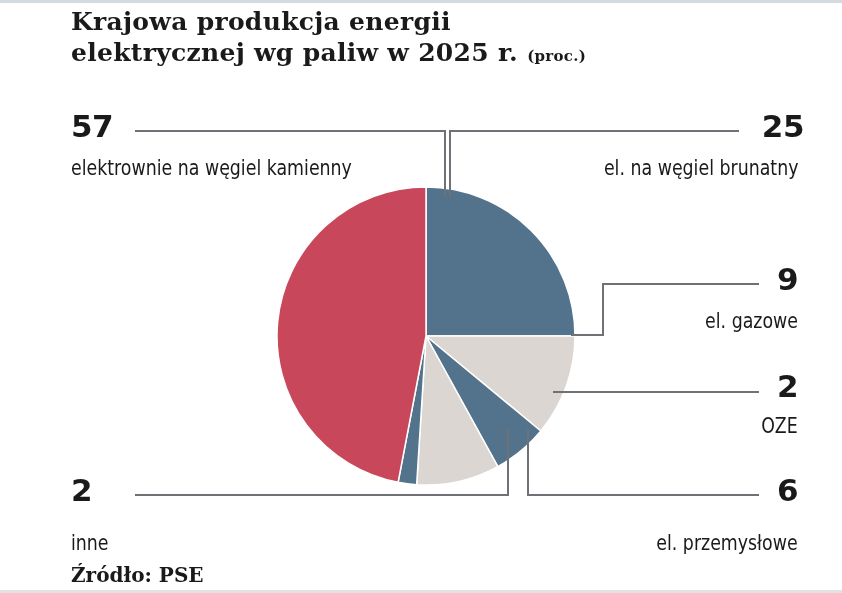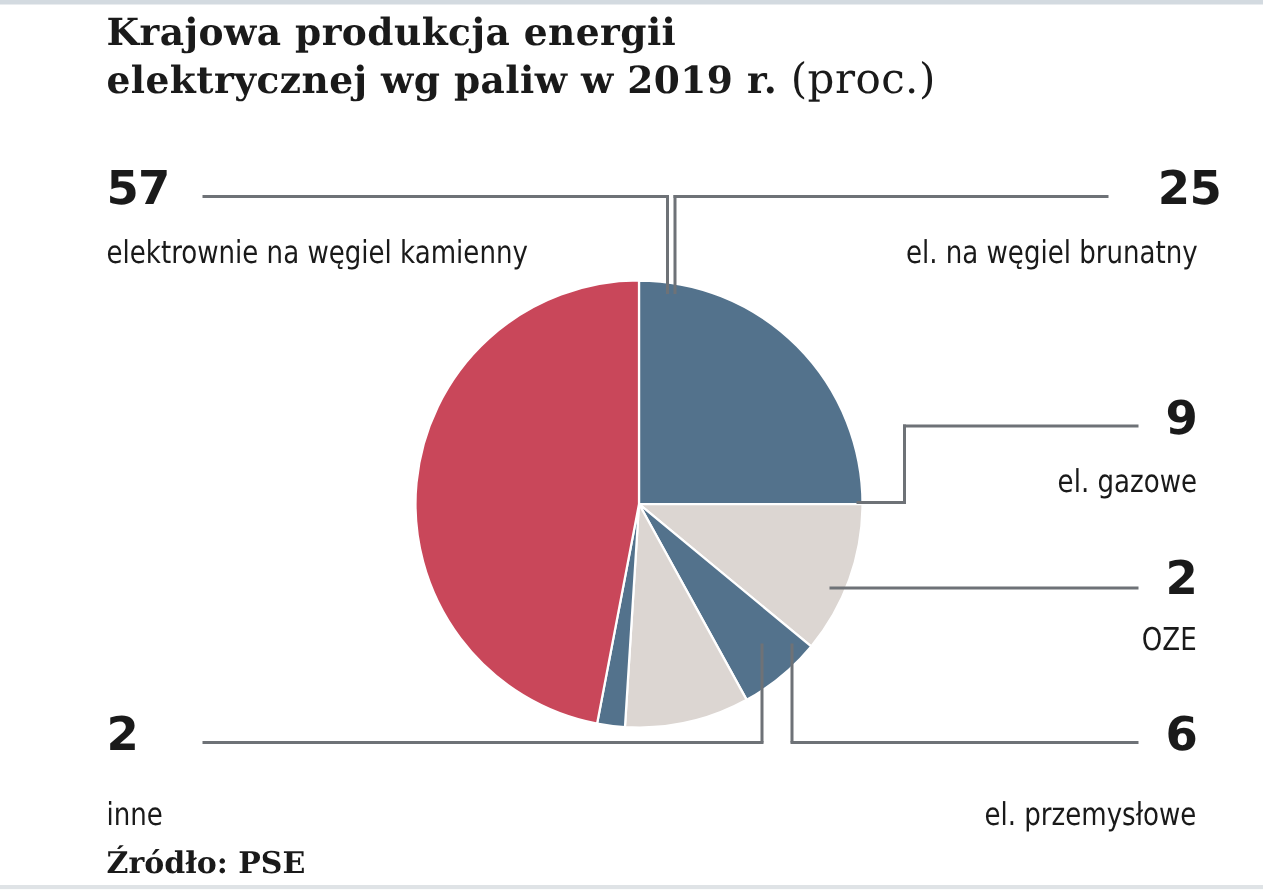--- a/index.html
+++ b/index.html
@@ -35,22 +35,22 @@
   .title-line {
     font-family: "DejaVu Serif", "Liberation Serif", serif;
     font-weight: bold;
     font-size: 25px;
     line-height: 31px;
     letter-spacing: 0.3px;
     color: #1a1a1a;
     white-space: nowrap;
   }
   .title-paren {
-    font-weight: normal;
-    font-size: 28px;
+    font-weight: bold;
+    font-size: 15px;
   }
 
   
   #pie-wrap {
     position: absolute;
     left: 272px;
     top: 186px;
     width: 308px;
     height: 300px;
   }
@@ -104,21 +104,21 @@
 <div id="page">
 
   <div class="edge-top"></div>
   <div class="edge-bottom"></div>
 
   <div id="title-block">
     <div class="title-line">
       <span>Krajowa produkcja energii</span>
     </div>
     <div class="title-line">
-      <span>elektrycznej wg paliw w 2019 r.</span>
+      <span>elektrycznej wg paliw w 2025 r.</span>
       <span class="title-paren">(proc.)</span>
     </div>
   </div>
 
   <div id="pie-wrap">
     <svg id="pie-svg" width="308" height="300" viewBox="0 0 308 300">
       <g id="pie-slices">
           <path d="M 154 150 L 154.00 1.00 A 149 149 0 0 1 303.00 150.00 Z" fill="#53728c" stroke="#ffffff" stroke-width="1.5"></path>
           <path d="M 154 150 L 303.00 150.00 A 149 149 0 0 1 268.81 244.98 Z" fill="#dcd6d2" stroke="#ffffff" stroke-width="1.5"></path>
           <path d="M 154 150 L 268.81 244.98 A 149 149 0 0 1 225.78 280.57 Z" fill="#53728c" stroke="#ffffff" stroke-width="1.5"></path>
@@ -143,21 +143,21 @@
 
   <div class="leader leader-v" style="left:507px; top:429px; height:66px;"></div>
   <div class="leader leader-h" style="left:135px; top:494px; width:374px;"></div>
 
   <div class="leader leader-v" style="left:527px; top:429px; height:66px;"></div>
   <div class="leader leader-h" style="left:527px; top:494px; width:232px;"></div>
 
   <div class="num" style="left:71px; top:111px;">57</div>
   <div class="lbl left" style="left:71px; top:156px;">elektrownie na węgiel kamienny</div>
 
-  <div class="num" style="right:28px; top:111px; left:auto;">25</div>
+  <div class="num" style="right:38px; top:111px; left:auto;">25</div>
   <div class="lbl right" style="right:44px; top:156px; left:auto;">el. na węgiel brunatny</div>
 
   <div class="num" style="right:44px; top:264px; left:auto;">9</div>
   <div class="lbl right" style="right:44px; top:309px; left:auto;">el. gazowe</div>
 
   <div class="num" style="right:44px; top:371px; left:auto;">2</div>
   <div class="lbl right" style="right:44px; top:414px; left:auto;">OZE</div>
 
   <div class="num" style="left:71px; top:475px;">2</div>
   <div class="lbl left" style="left:71px; top:531px;">inne</div>

